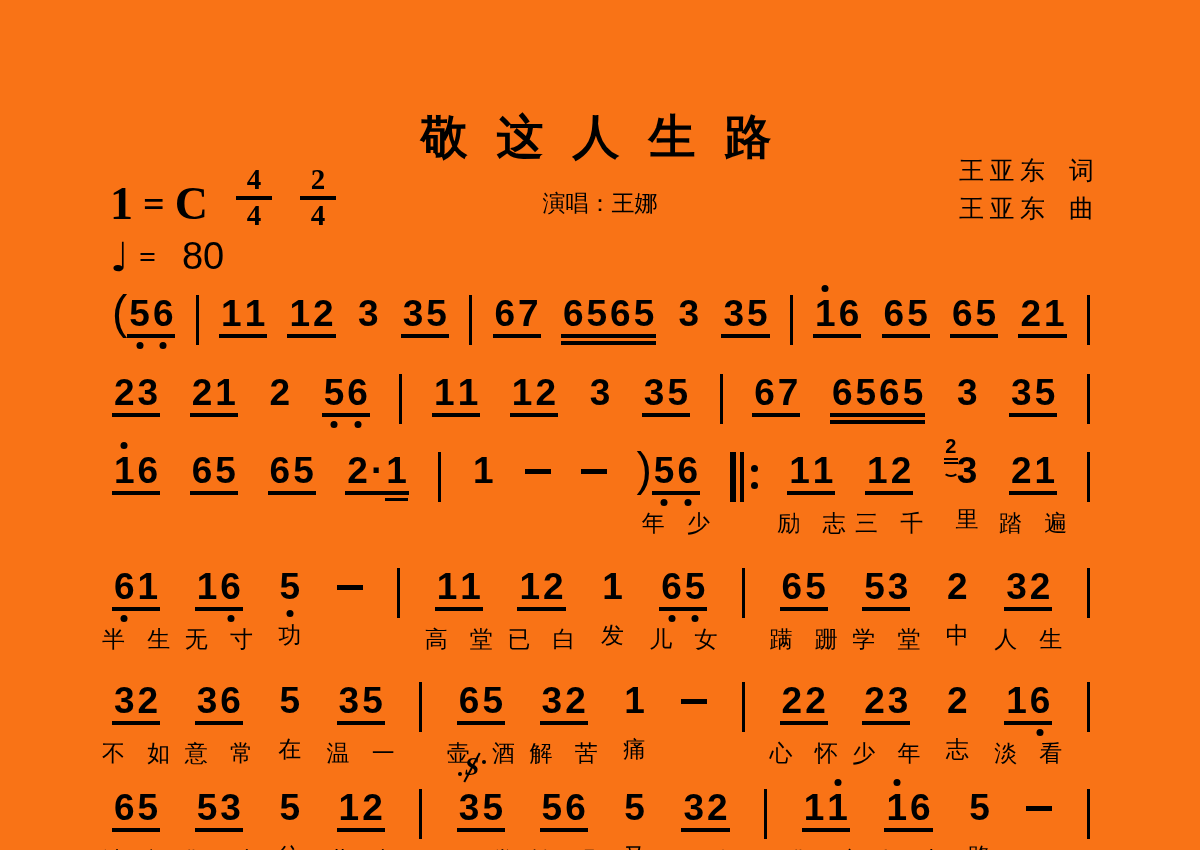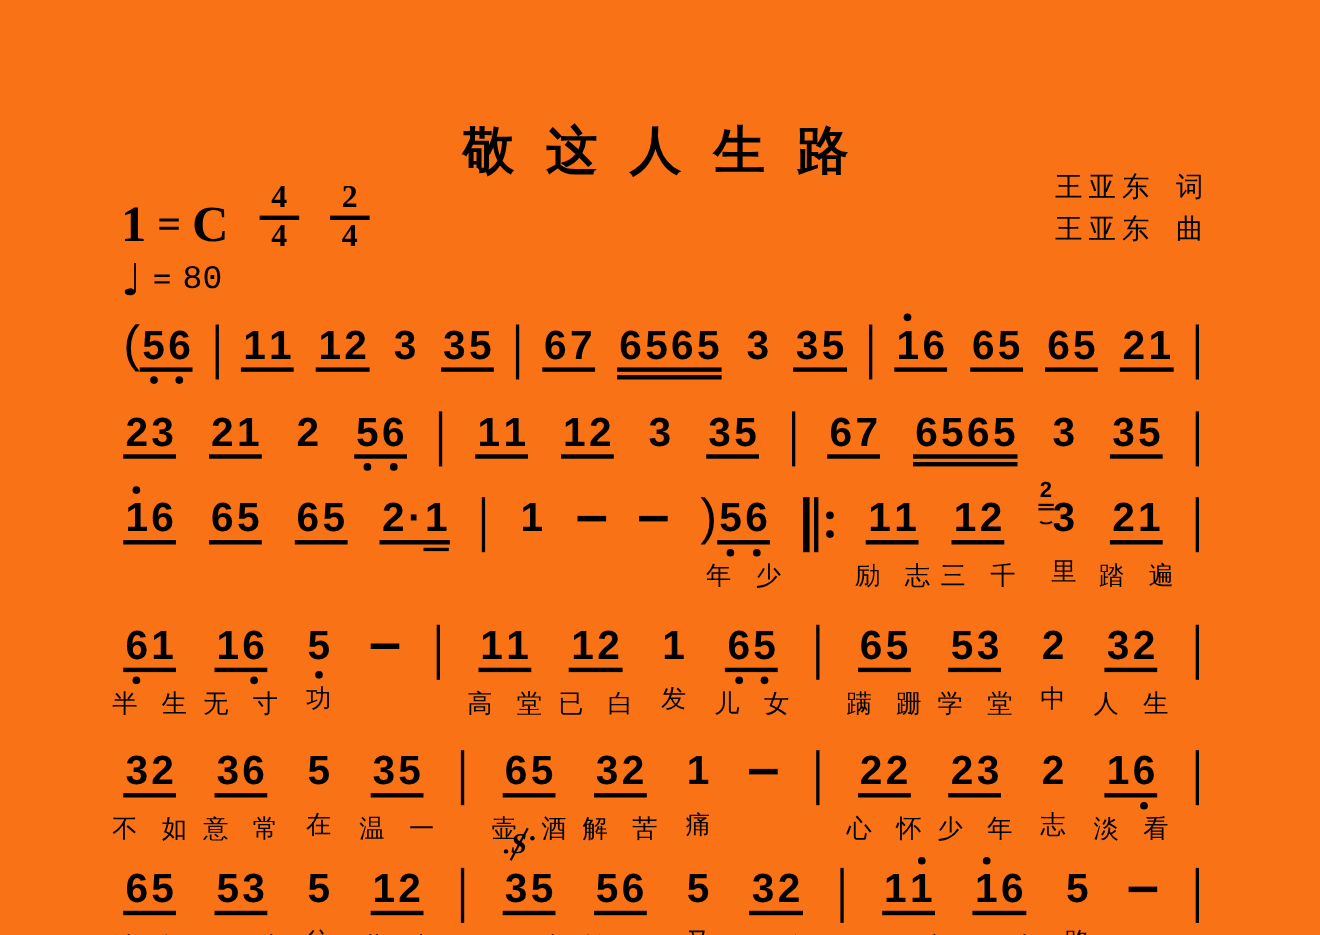--- a/index.html
+++ b/index.html
@@ -20,21 +20,21 @@
   .keyrow{display:flex;align-items:center;font-family:"Liberation Serif",serif;font-weight:700;}
   .tonic{font-size:46px;line-height:1;}
   .keyeq{font-size:38px;margin:0 10px;}
   .keyletter{font-size:46px;line-height:1;}
   .frac{display:inline-flex;flex-direction:column;align-items:center;margin-left:28px;
         font-size:29px;line-height:.95;transform:translateY(-6px);}
   .fracbar{width:36px;height:4px;background:#000;margin:2px 0;}
   .temporow{display:flex;align-items:center;margin-top:0;}
   .tnote{font-family:"DejaVu Sans",sans-serif;font-size:40px;line-height:1;}
   .teq{font-size:30px;margin:0 10px;font-weight:700;font-family:"Liberation Serif",serif;}
-  .tval{font-size:30px;font-family:Liberation Mono, monospace;}
+  .tval{font-size:38px;font-family:Liberation Sans, sans-serif;margin-left:16px;}
   
   .mline{position:absolute;left:112px;width:978px;display:flex;
          justify-content:space-between;align-items:flex-start;gap:6px;}
   .tok{display:flex;align-items:flex-start;}
   .col{display:flex;flex-direction:column;position:relative;}
   .nrow{display:flex;gap:3px;padding:0 2px 2px;font-weight:700;font-size:37px;
         line-height:1;font-family:"Liberation Sans",sans-serif;}
   .nrow.u1{border-bottom:4px solid #000;}
   .beam2{height:4px;background:#000;margin-top:3px;}
   .ch{position:relative;display:inline-block;line-height:1;}
@@ -70,20 +70,21 @@
             transform:rotate(28deg);}
   .seg-d{position:absolute;width:4px;height:4px;border-radius:50%;background:#000;}
   .seg-d1{right:-3px;top:7px}.seg-d2{left:-3px;bottom:7px}
 </style>
 </head>
 <body>
 
 <div id="page">
 
   <div class="title">敬 这 人 生 路</div>
+  <div class="singer">演唱：王娜</div>
 
   <div class="credits">
     <div class="crow">
       <span class="cname">王亚东</span>
       <span class="crole">词</span>
     </div>
     <div class="crow">
       <span class="cname">王亚东</span>
       <span class="crole">曲</span>
     </div>

